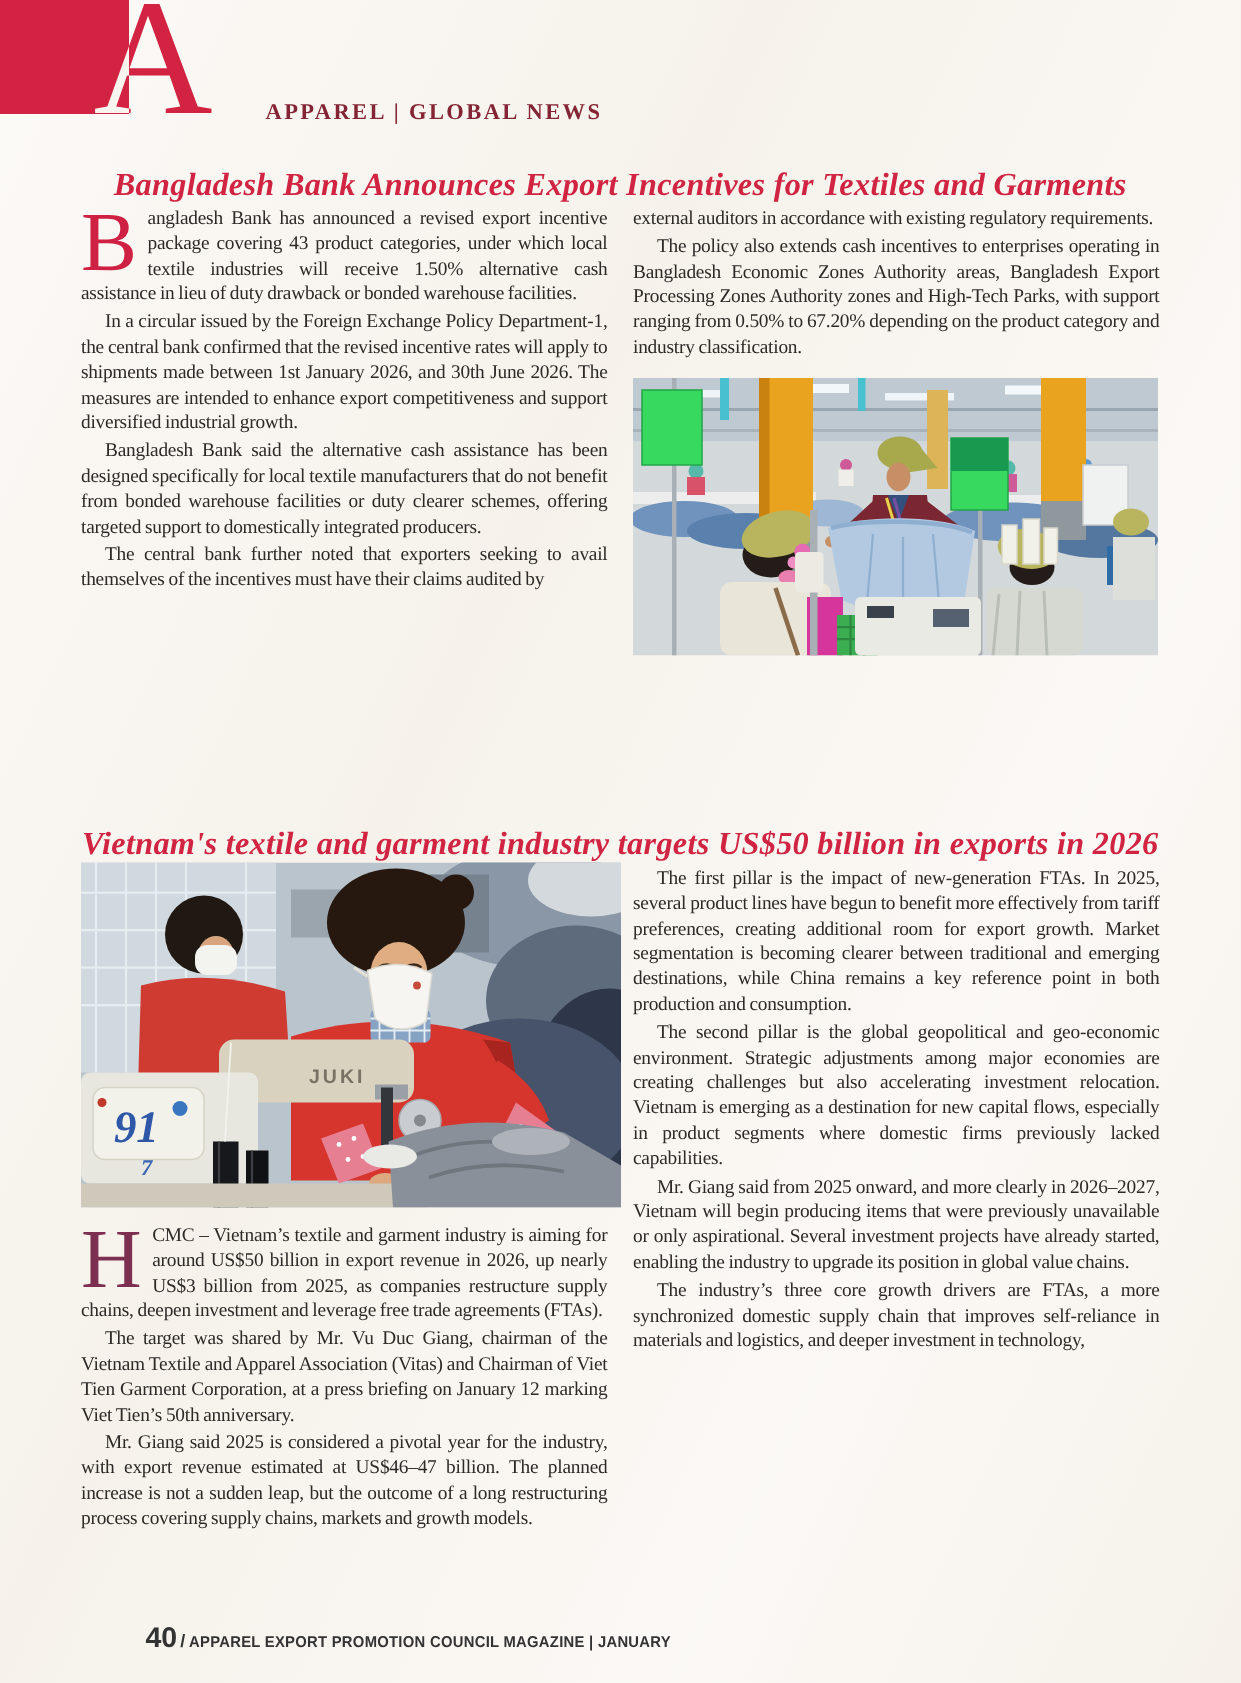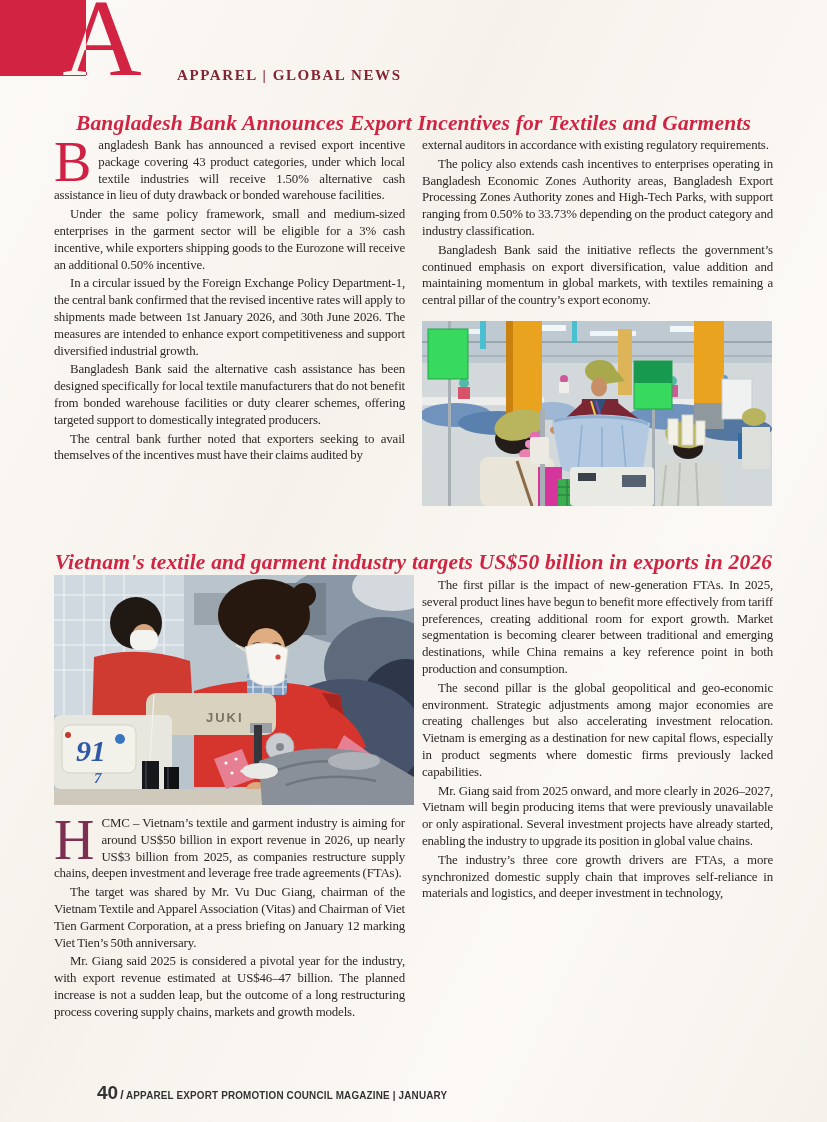--- a/index.html
+++ b/index.html
@@ -76,29 +76,27 @@
     </g>
   </svg>
 
   <div class="section-label">APPAREL | GLOBAL NEWS</div>
 
   <h1 id="title1" class="article-title">Bangladesh Bank Announces Export Incentives for Textiles and Garments</h1>
 
   <div id="art1-cols" class="columns">
     <div class="col">
       <p><span class="dropcap dc-crimson">B</span><span>angladesh Bank has announced a revised export incentive package covering 43 product categories, under which local textile industries will receive 1.50% alternative cash assistance in lieu of duty drawback or bonded warehouse facilities.</span></p>
-      <p class="indent">Under the same policy framework, small and medium-sized enterprises in the garment sector will be eligible for a 3% cash incentive, while exporters shipping goods to the Eurozone will receive an additional 0.50% incentive.</p>
       <p class="indent">In a circular issued by the Foreign Exchange Policy Department-1, the central bank confirmed that the revised incentive rates will apply to shipments made between 1st January 2026, and 30th June 2026. The measures are intended to enhance export competitiveness and support diversified industrial growth.</p>
       <p class="indent">Bangladesh Bank said the alternative cash assistance has been designed specifically for local textile manufacturers that do not benefit from bonded warehouse facilities or duty clearer schemes, offering targeted support to domestically integrated producers.</p>
       <p class="indent">The central bank further noted that exporters seeking to avail themselves of the incentives must have their claims audited by</p>
     </div>
     <div class="col">
       <p>external auditors in accordance with existing regulatory requirements.</p>
-      <p class="indent">The policy also extends cash incentives to enterprises operating in Bangladesh Economic Zones Authority areas, Bangladesh Export Processing Zones Authority zones and High-Tech Parks, with support ranging from 0.50% to 33.73% depending on the product category and industry classification.</p>
-      <p class="indent">Bangladesh Bank said the initiative reflects the government’s continued emphasis on export diversification, value addition and maintaining momentum in global markets, with textiles remaining a central pillar of the country’s export economy.</p>
+      <p class="indent">The policy also extends cash incentives to enterprises operating in Bangladesh Economic Zones Authority areas, Bangladesh Export Processing Zones Authority zones and High-Tech Parks, with support ranging from 0.50% to 67.20% depending on the product category and industry classification.</p>
 
       <svg class="photo photo-bd" width="350" height="185" viewBox="0 0 350 185">
         <rect x="0" y="0" width="350" height="185" fill="#d3d8da"></rect>
 
         <rect x="0" y="0" width="350" height="42" fill="#bfc9d2"></rect>
         <rect x="14" y="8" width="44" height="5" fill="#eef4f7"></rect>
         <rect x="92" y="4" width="52" height="6" fill="#f2f7fa"></rect>
         <rect x="168" y="10" width="46" height="5" fill="#eef4f7"></rect>
         <rect x="248" y="5" width="52" height="6" fill="#f2f7fa"></rect>
         <rect x="0" y="20" width="350" height="2" fill="#9aa6af"></rect>

